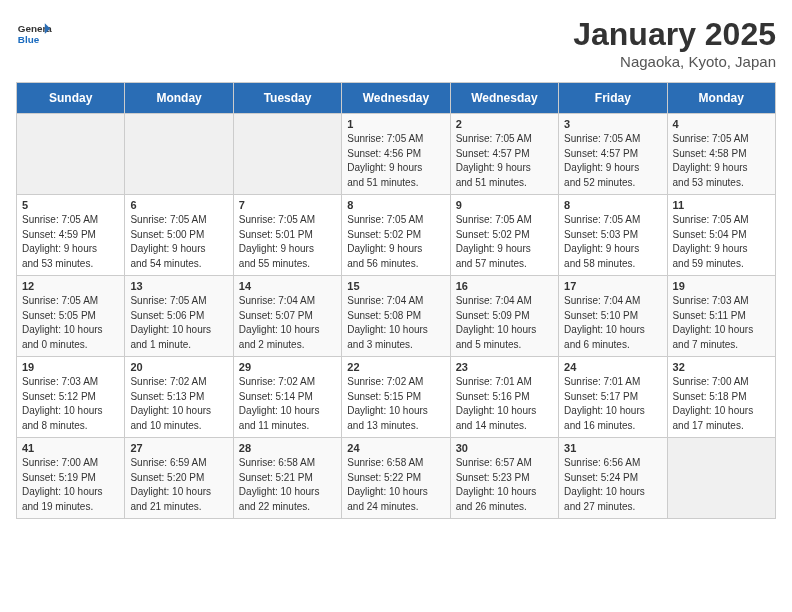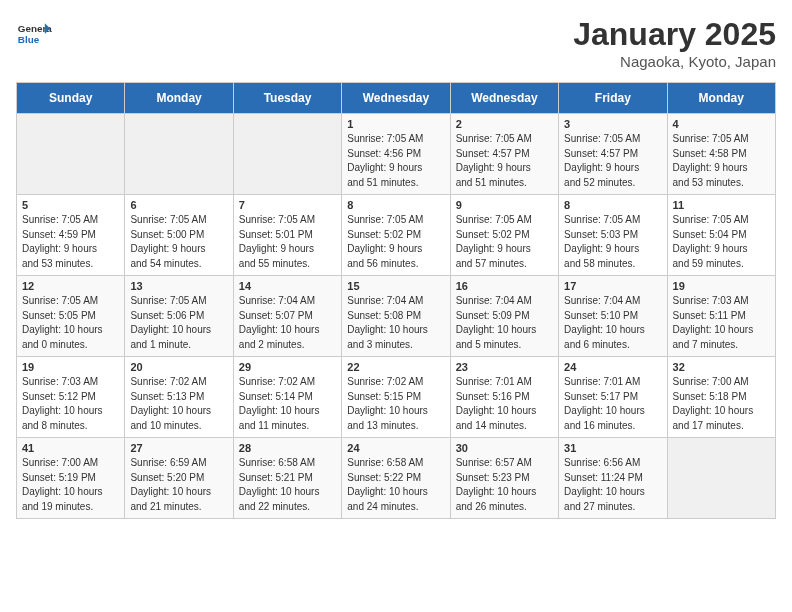--- a/index.html
+++ b/index.html
@@ -325,20 +325,20 @@
         <td>
           <div class="day-num">30</div>
           <div class="day-info" style="white-space: pre-line;">Sunrise: 6:57 AM
 Sunset: 5:23 PM
 Daylight: 10 hours
 and 26 minutes.</div>
         </td>
         <td>
           <div class="day-num">31</div>
           <div class="day-info" style="white-space: pre-line;">Sunrise: 6:56 AM
-Sunset: 11:24 PM
+Sunset: 5:24 PM
 Daylight: 10 hours
 and 27 minutes.</div>
         </td>
         <td class="empty"></td>
       </tr>
     </tbody>
 </table>
 
 </body></html>

